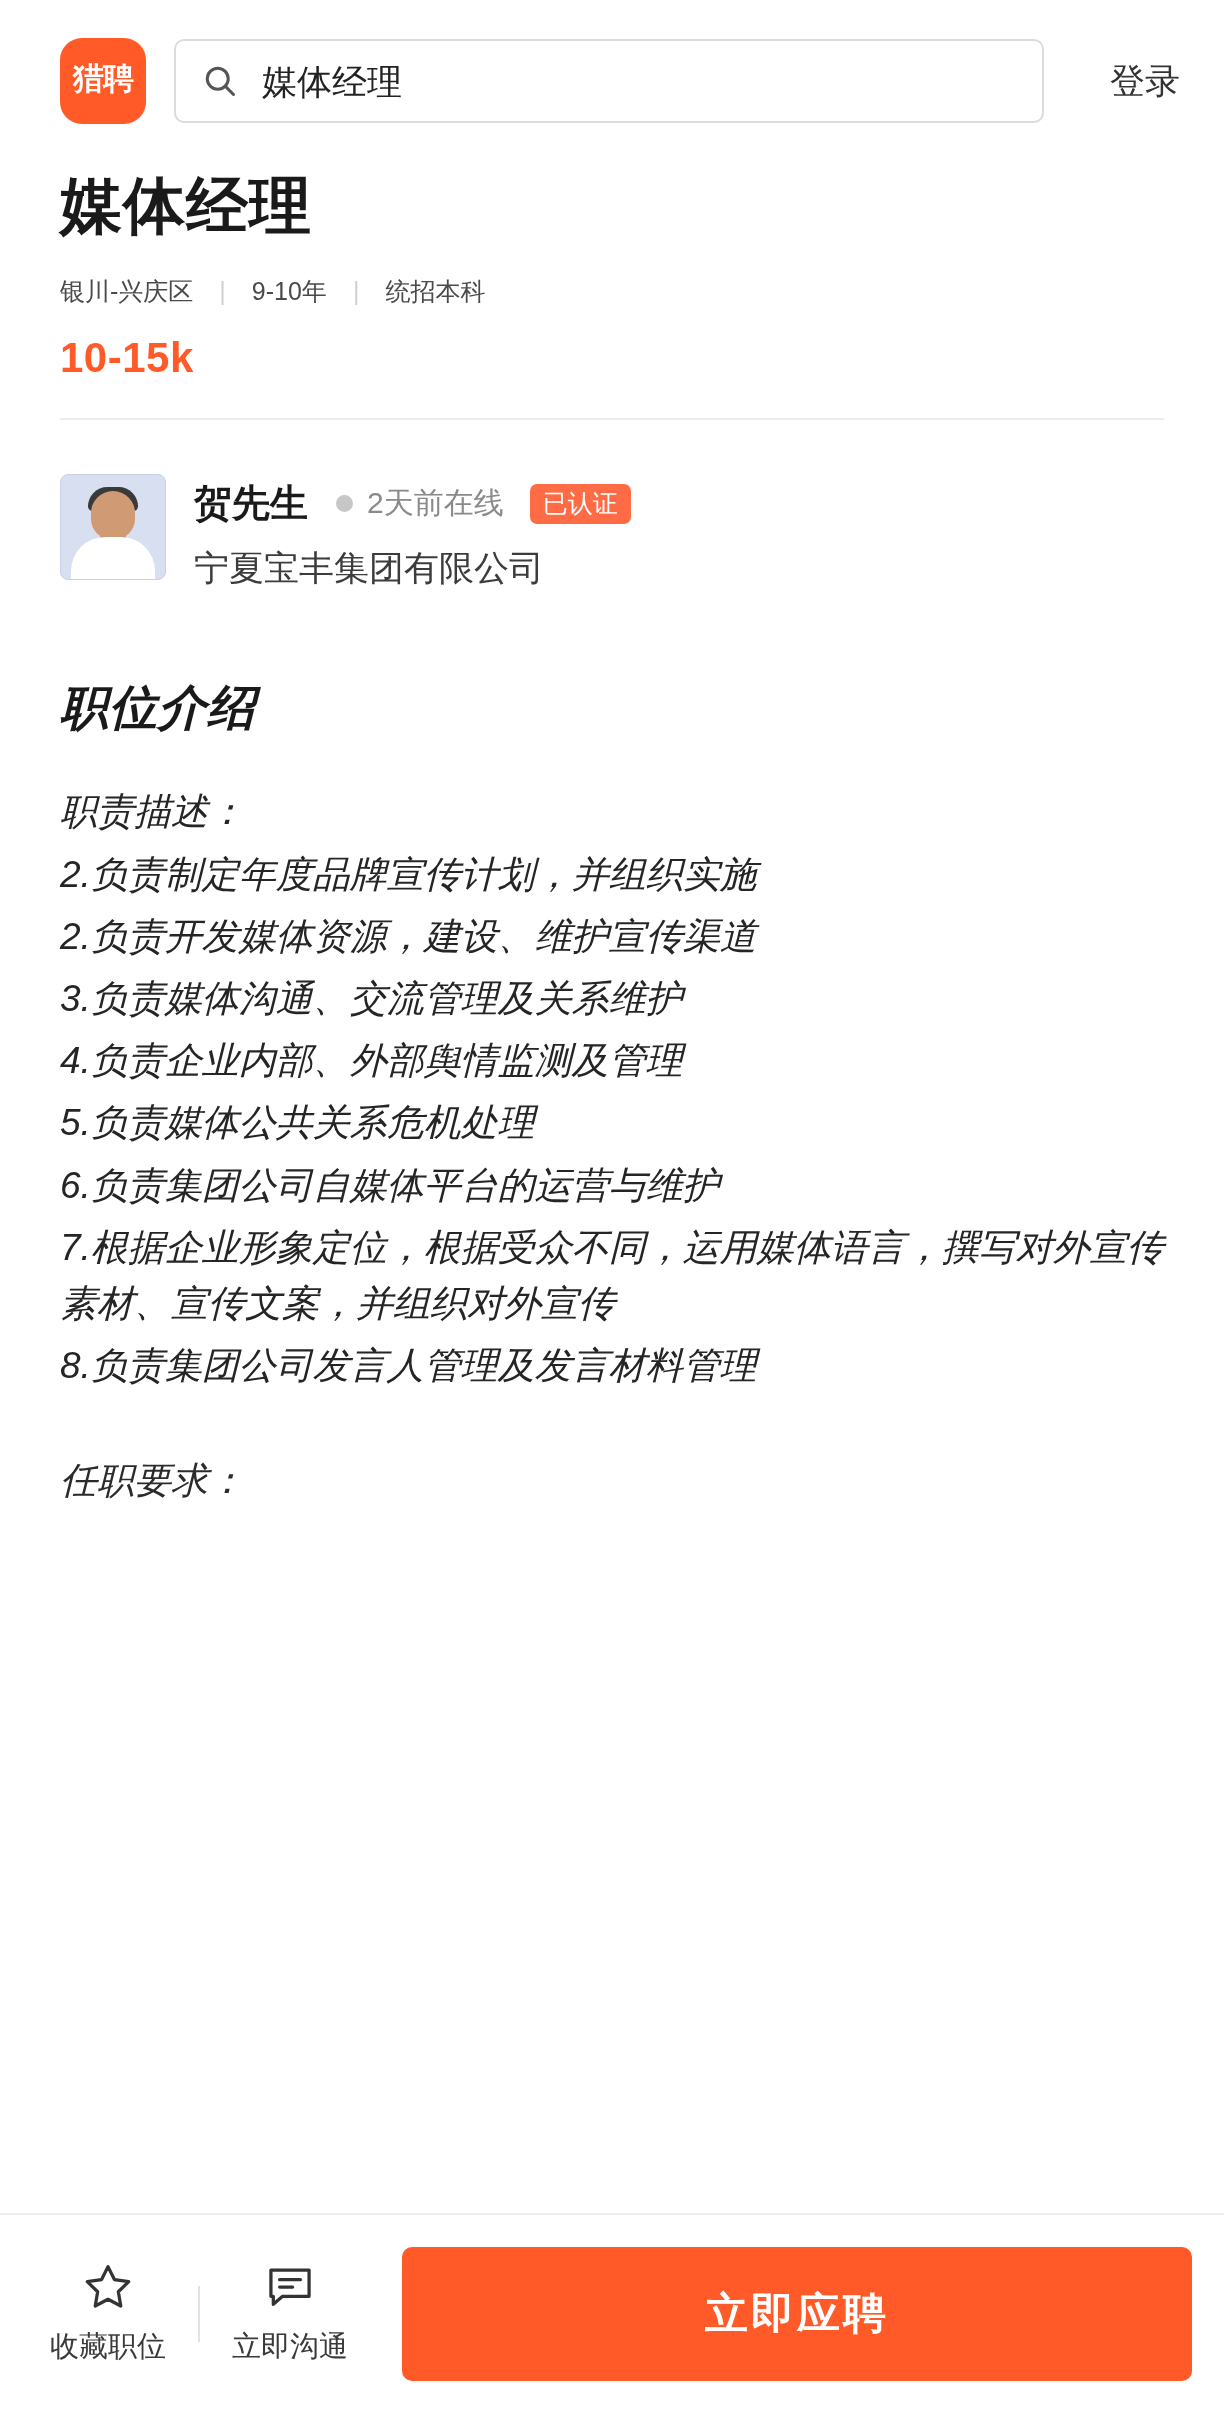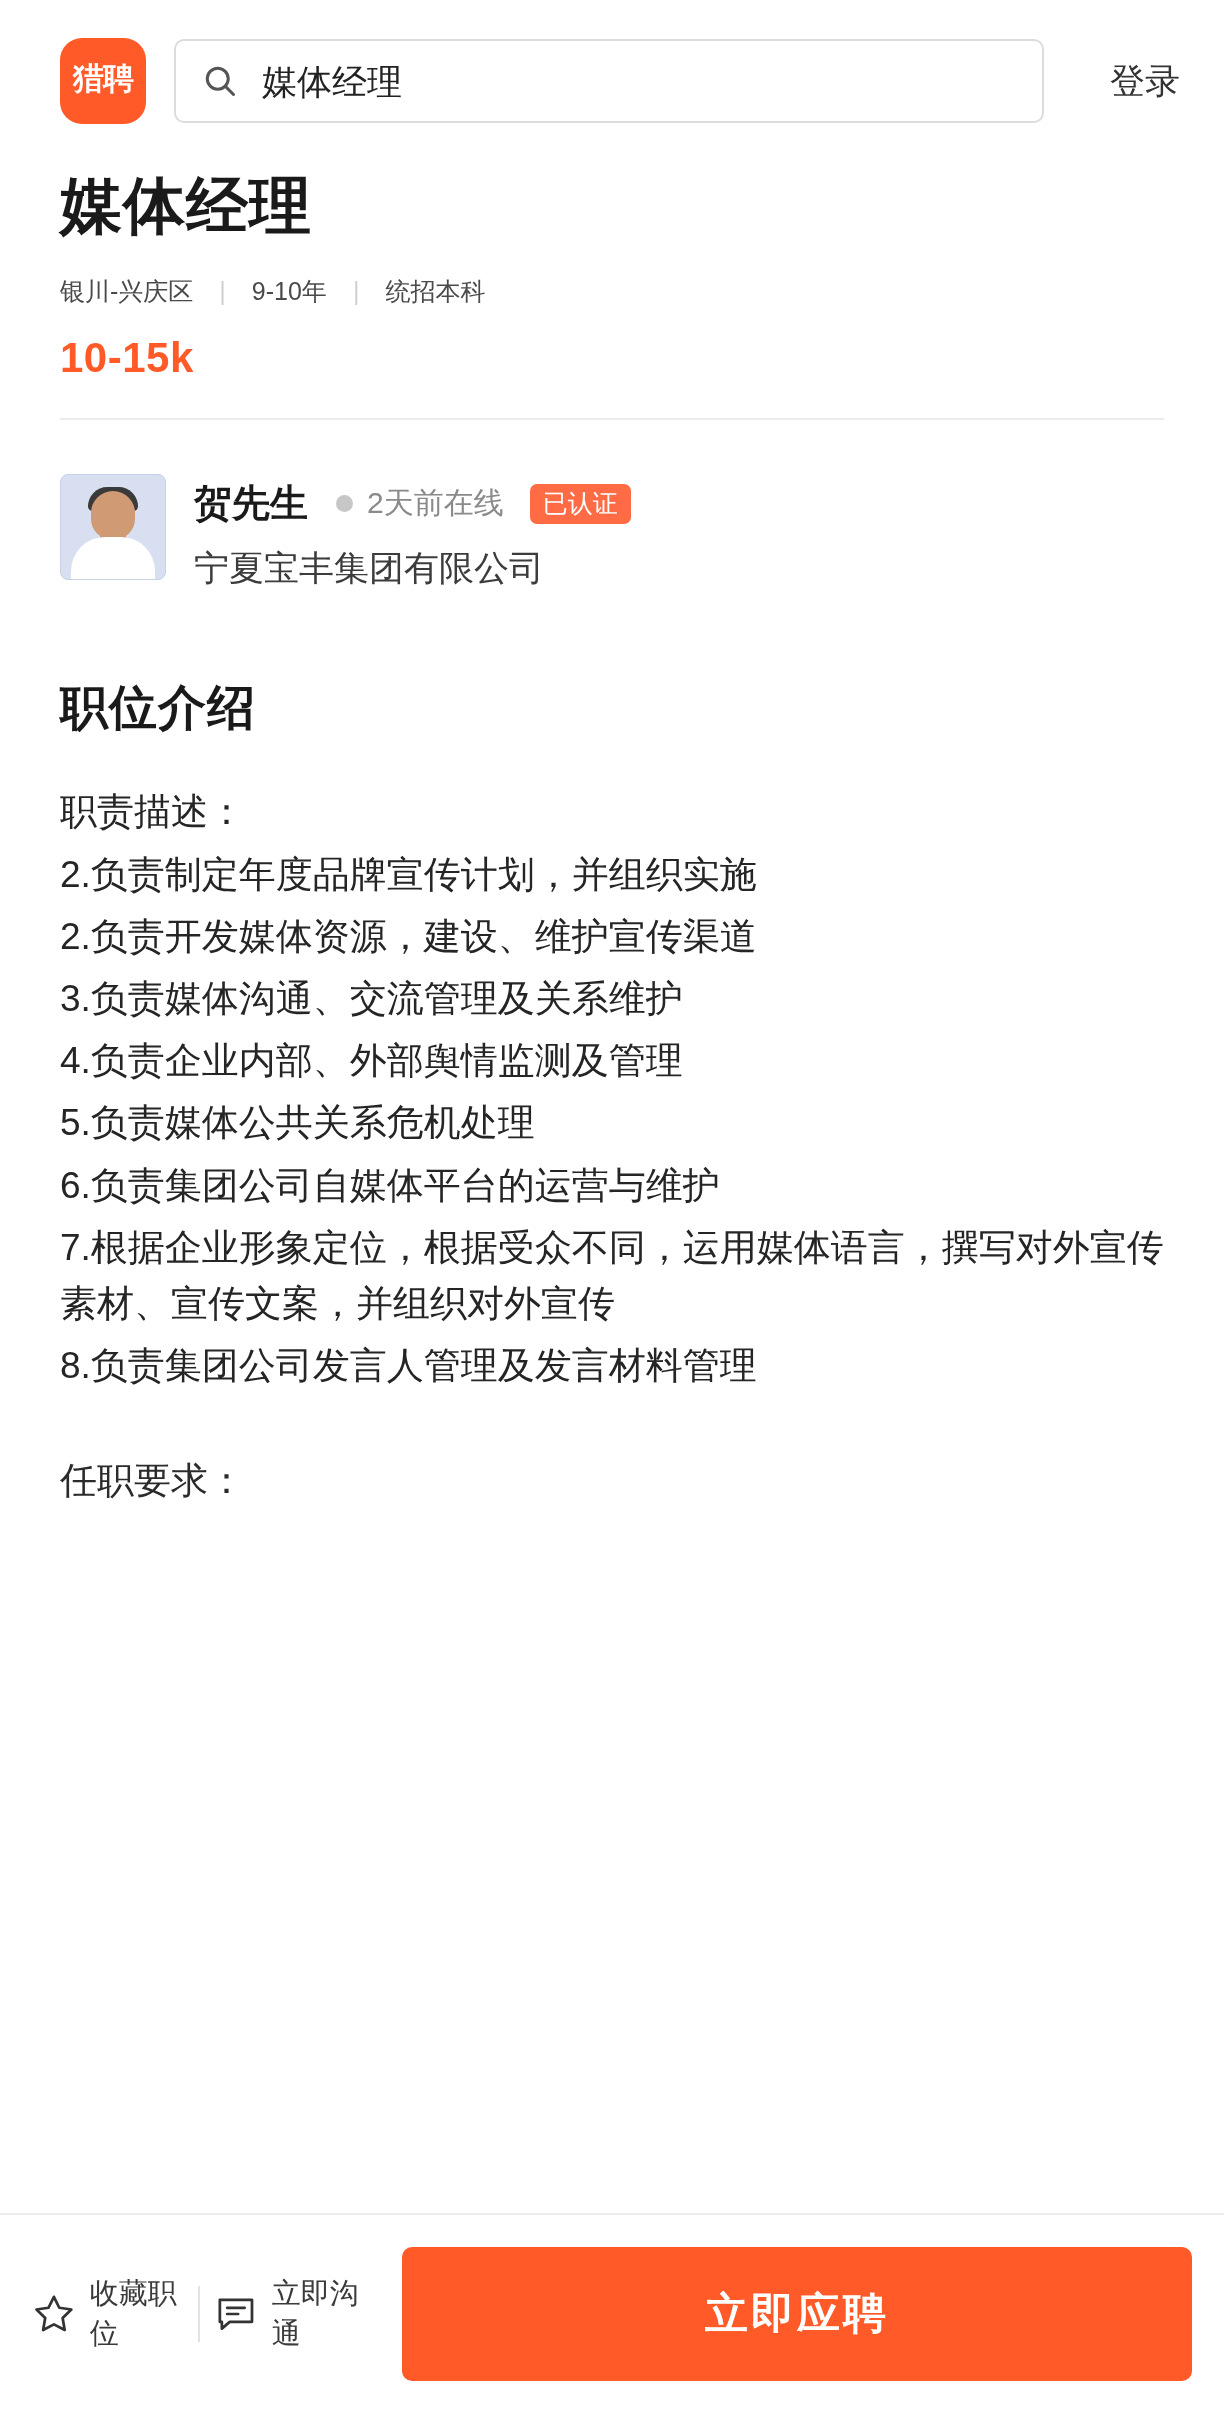--- a/index.html
+++ b/index.html
@@ -223,20 +223,21 @@
     line-height: 1;
   }
   .rec-company {
     font-size: 35px;
     color: #3c3c3c;
   }
 
   
   .section {
     padding: 84px 60px 0 60px;
+    font-style: italic;
   }
   .section-title {
     font-size: 48px;
     font-weight: bold;
     color: #1a1a1a;
     margin: 0 0 44px 0;
     letter-spacing: 1px;
   }
   .desc {
     font-size: 37px;
@@ -263,21 +264,21 @@
     background: #ffffff;
     border-top: 2px solid #ededed;
     display: flex;
     align-items: center;
     box-sizing: border-box;
     padding: 0 32px;
   }
   .bb-action {
     width: 152px;
     display: flex;
-    flex-direction: row;
+    flex-direction: column;
     align-items: center;
     justify-content: center;
     gap: 14px;
     cursor: pointer;
   }
   .bb-label {
     font-size: 29px;
     color: #3a3a3a;
   }
   .bb-sep {

